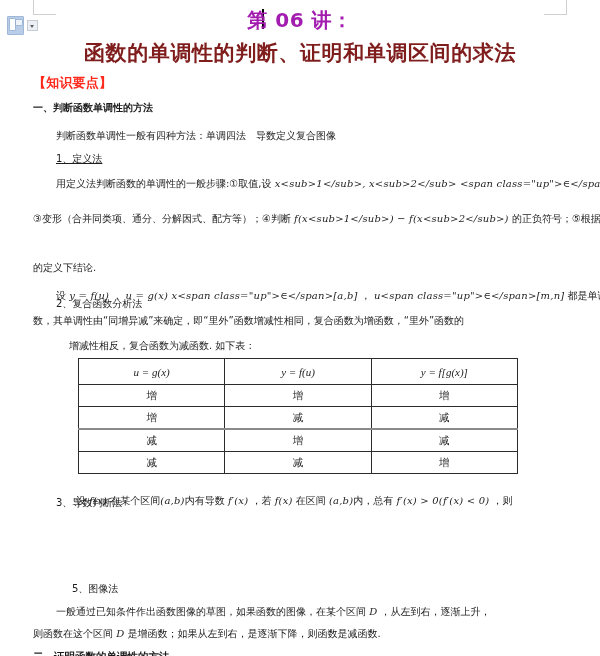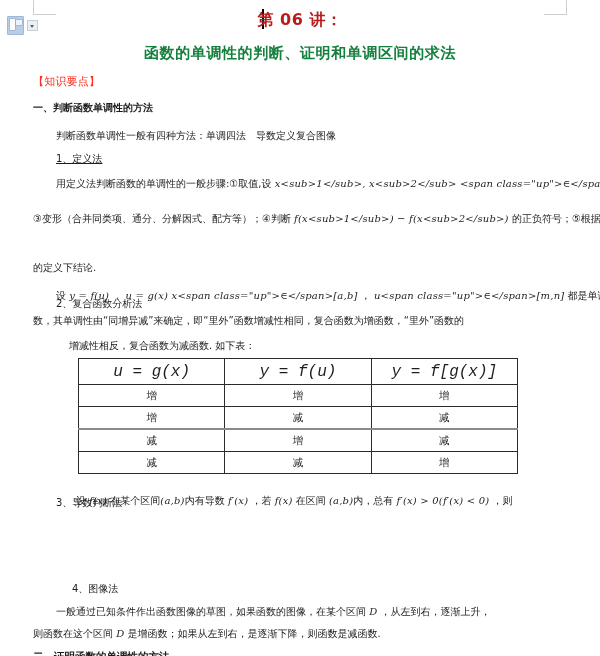--- a/index.html
+++ b/index.html
@@ -93,43 +93,43 @@
     height: 20px;
     background: #000000;
   }
 
   
   .title-1 {
     position: absolute;
     left: 0; right: 0;
     top: 10px;
     text-align: center;
-    font-size: 16px;
-    font-weight: bold;
-    color: #b91c1c;
+    font-size: 20px;
+    font-weight: bold;
+    color: #a21caf;
     letter-spacing: 0.5px;
     line-height: 20px;
   }
   .title-2 {
     position: absolute;
     left: 0; right: 0;
     top: 42px;
     text-align: center;
-    font-size: 15px;
-    font-weight: bold;
-    color: #15803d;
+    font-size: 21px;
+    font-weight: bold;
+    color: #7f1d1d;
     letter-spacing: 0.6px;
     line-height: 22px;
   }
   .tag-red {
     position: absolute;
     left: 33px;
     top: 74px;
-    font-size: 11px;
-    font-weight: normal;
+    font-size: 13px;
+    font-weight: bold;
     color: #ff2a1c;
     letter-spacing: 0.2px;
   }
 
   
   .para {
     position: absolute;
     font-size: 10px;
     line-height: 15px;
     color: #1d1d1d;
@@ -163,23 +163,23 @@
     border: 1px solid #2b2b2b;
     height: 21px;
     text-align: center;
     vertical-align: middle;
     font-size: 10.5px;
     color: #1d1d1d;
     padding: 0;
   }
   #truth-table tr.row-sep-thick td { border-top-color: #8a8a8a; border-top-width: 2px; }
   #truth-table td.head {
-    font-family: Liberation Mono, monospace;
+    font-family: Liberation Serif, serif;
     font-style: italic;
-    font-size: 16px;
+    font-size: 11px;
     height: 25px;
   }
 
   
   .clipped {
     position: absolute;
     left: 33px;
     bottom: -3px;
     font-size: 10.5px;
     font-weight: bold;
@@ -262,21 +262,21 @@
     </tbody>
   </table>
 
   <div class="para ind1" style="top:495px;">3、导数判断法</div>
 
   <div class="para ind1" style="top:493px;margin-left:20px;">
     <span>设 </span><span class="m">f(x)</span><span> 在某个区间</span><span class="m">(a,b)</span><span>内有导数 </span><span class="m">f′(x)</span><span> ，若 </span><span class="m">f(x)</span><span> 在区间 </span><span class="m">(a,b)</span><span>内，总有 </span><span class="m">f′(x) <span class="up">&gt;</span> 0(f′(x) <span class="up">&lt;</span> 0)</span><span> ，则</span>
   </div>
 
 
-  <div class="para ind2" style="top:581px;">4、图像法</div>
+  <div class="para ind2" style="top:581px;">5、图像法</div>
 
   <div class="para ind1" style="top:604px;">
     <span>一般通过已知条件作出函数图像的草图，如果函数的图像，在某个区间 </span><span class="m">D</span><span> ，从左到右，逐渐上升，</span>
   </div>
 
   <div class="para ind0" style="top:626px;">
     <span>则函数在这个区间 </span><span class="m">D</span><span> 是增函数；如果从左到右，是逐渐下降，则函数是减函数.</span>
   </div>
 
   <div class="clipped">二、证明函数的单调性的方法</div>

